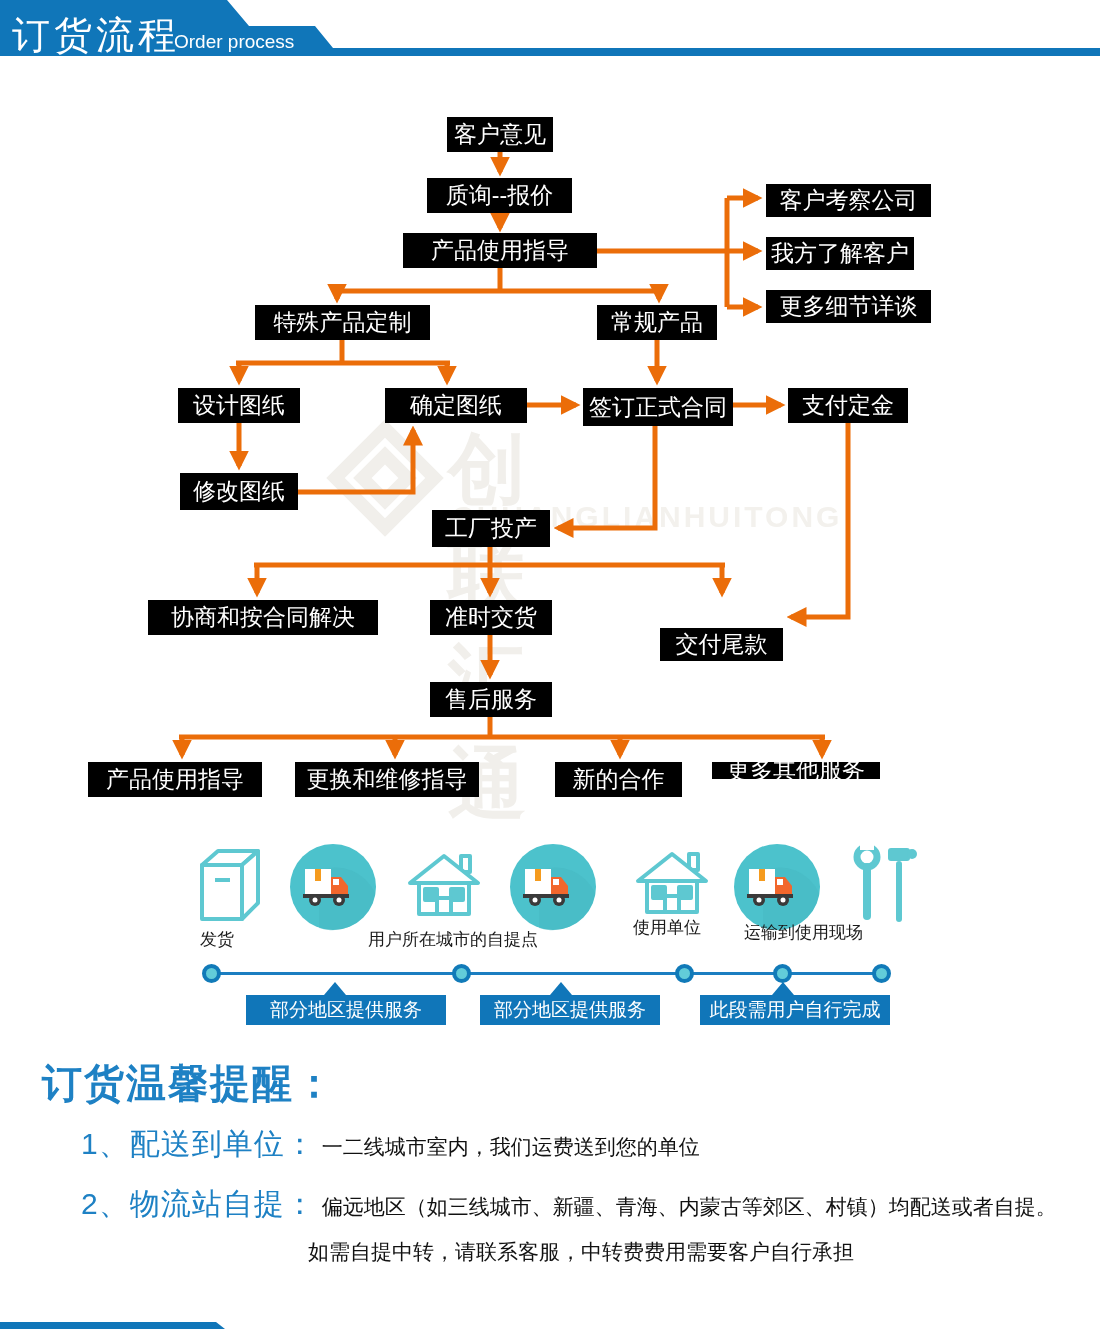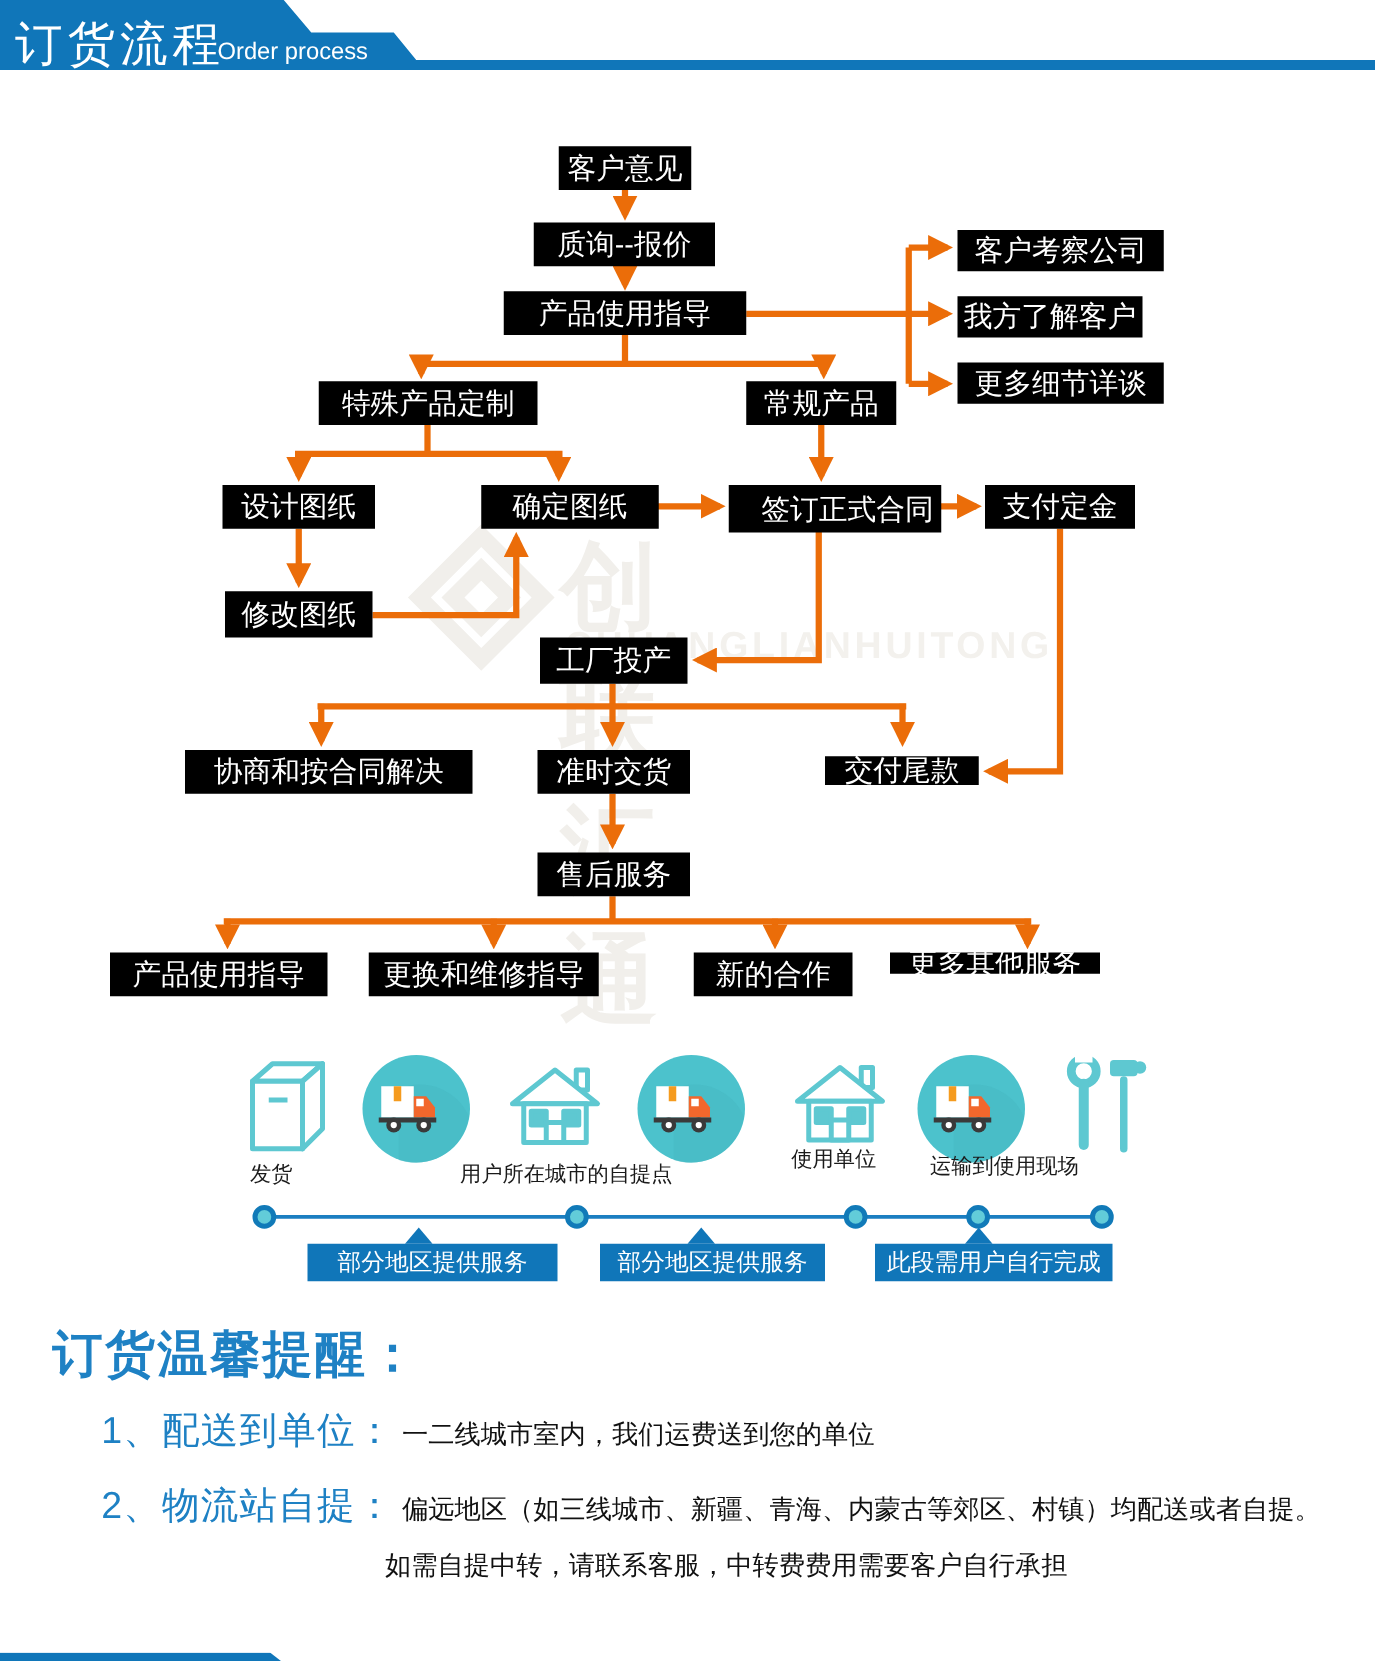--- a/index.html
+++ b/index.html
@@ -106,27 +106,27 @@
   <div class="node" style="left:447px;top:117px;width:106px;height:35px;">客户意见</div>
   <div class="node" style="left:427px;top:178px;width:145px;height:35px;">质询--报价</div>
   <div class="node" style="left:403px;top:233px;width:194px;height:35px;">产品使用指导</div>
   <div class="node" style="left:766px;top:184px;width:165px;height:33px;">客户考察公司</div>
   <div class="node" style="left:766px;top:237px;width:148px;height:33px;">我方了解客户</div>
   <div class="node" style="left:766px;top:290px;width:165px;height:33px;">更多细节详谈</div>
   <div class="node" style="left:255px;top:305px;width:175px;height:35px;">特殊产品定制</div>
   <div class="node" style="left:597px;top:305px;width:120px;height:35px;">常规产品</div>
   <div class="node" style="left:178px;top:388px;width:122px;height:35px;">设计图纸</div>
   <div class="node" style="left:385px;top:388px;width:142px;height:35px;">确定图纸</div>
-  <div class="node" style="left:583px;top:388px;width:150px;height:38px;padding-left:20px;">签订正式合同</div>
+  <div class="node" style="left:583px;top:388px;width:150px;height:38px;">签订正式合同</div>
   <div class="node" style="left:788px;top:388px;width:120px;height:35px;">支付定金</div>
   <div class="node" style="left:180px;top:473px;width:118px;height:37px;">修改图纸</div>
   <div class="node" style="left:432px;top:510px;width:118px;height:37px;">工厂投产</div>
   <div class="node" style="left:148px;top:600px;width:230px;height:35px;">协商和按合同解决</div>
   <div class="node" style="left:430px;top:600px;width:122px;height:35px;">准时交货</div>
-  <div class="node" style="left:660px;top:605px;width:123px;height:23px;">交付尾款</div>
+  <div class="node" style="left:660px;top:628px;width:123px;height:33px;">交付尾款</div>
   <div class="node" style="left:430px;top:682px;width:122px;height:35px;">售后服务</div>
   <div class="node" style="left:88px;top:762px;width:174px;height:35px;">产品使用指导</div>
   <div class="node" style="left:295px;top:762px;width:184px;height:35px;">更换和维修指导</div>
   <div class="node" style="left:555px;top:762px;width:127px;height:35px;">新的合作</div>
   <div class="node" style="left:712px;top:762px;width:168px;height:17px;">更多其他服务</div>
 
   <svg class="dicon" style="left:192px;top:843px;" width="72" height="80">
     <g fill="#fff" stroke="#5ec8d1" stroke-width="4" stroke-linejoin="round">
       <path d="M10,22 L26,8 L66,8 L50,22 Z"></path>
       <path d="M50,22 L66,8 L66,60 L50,76 Z"></path>

